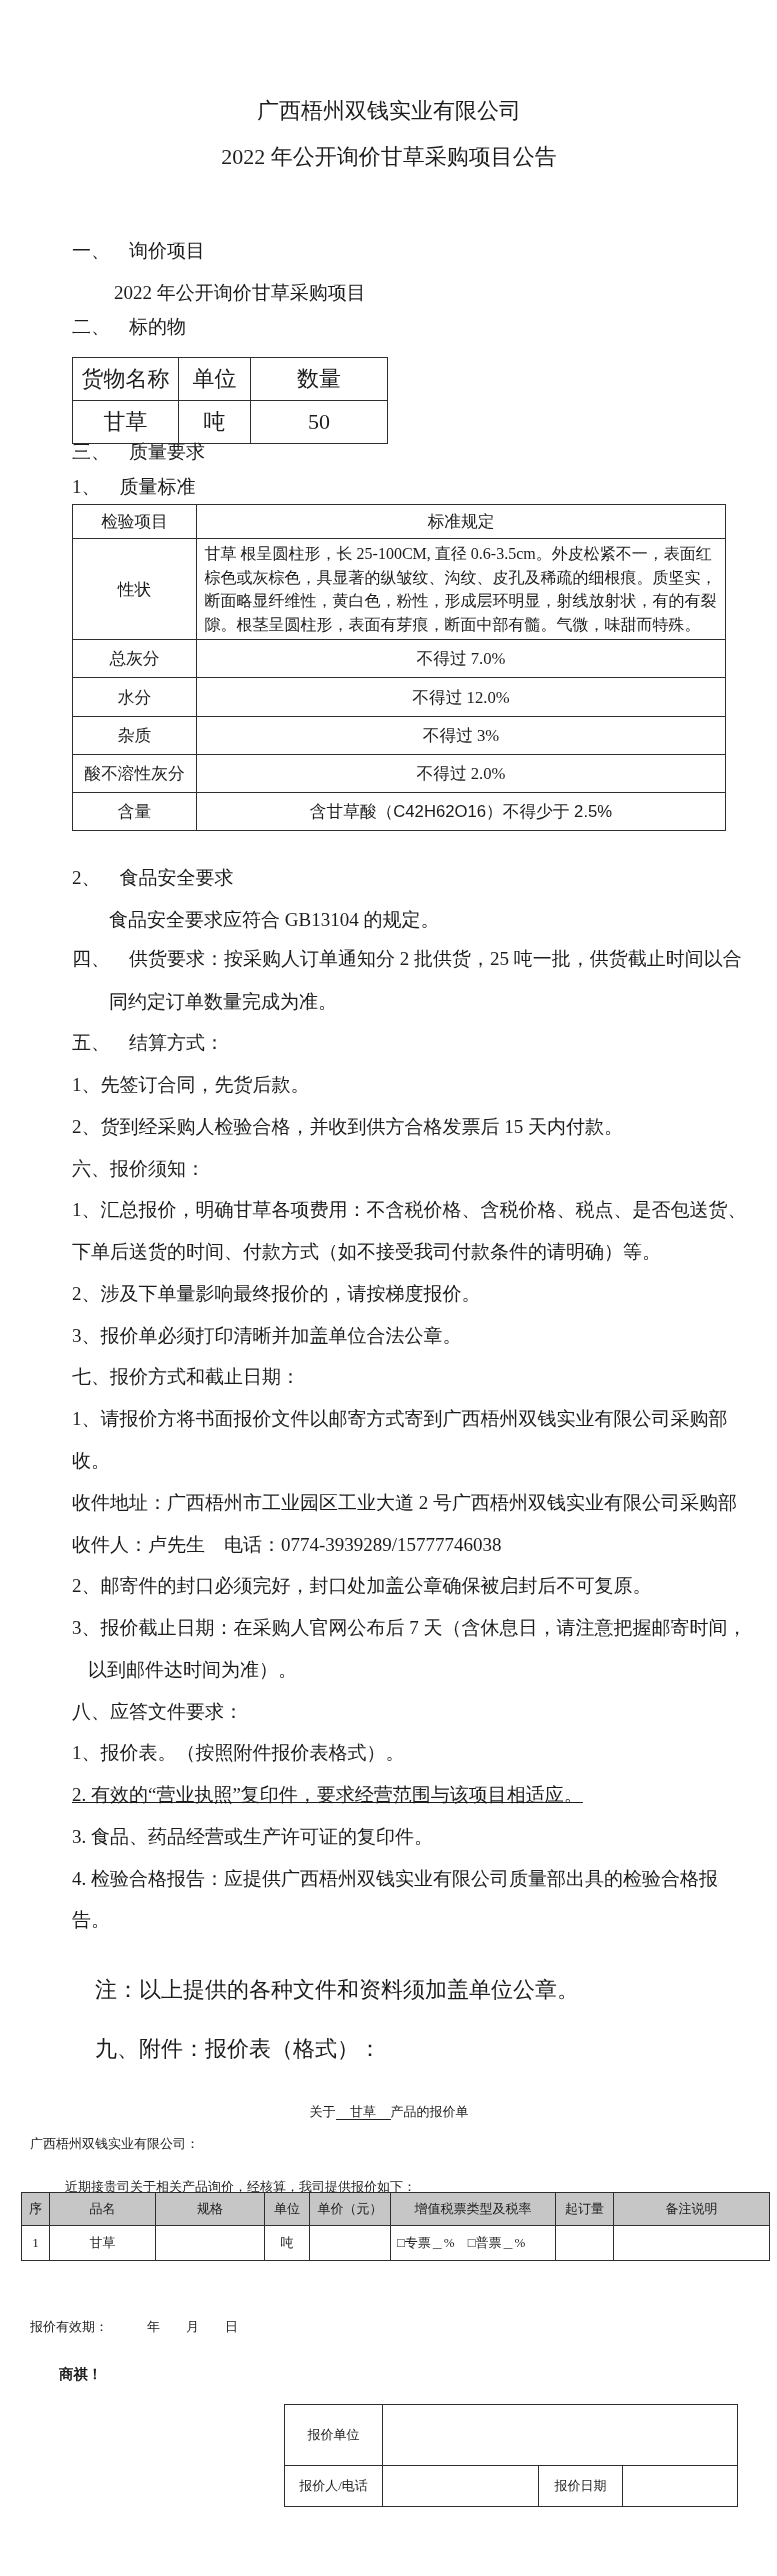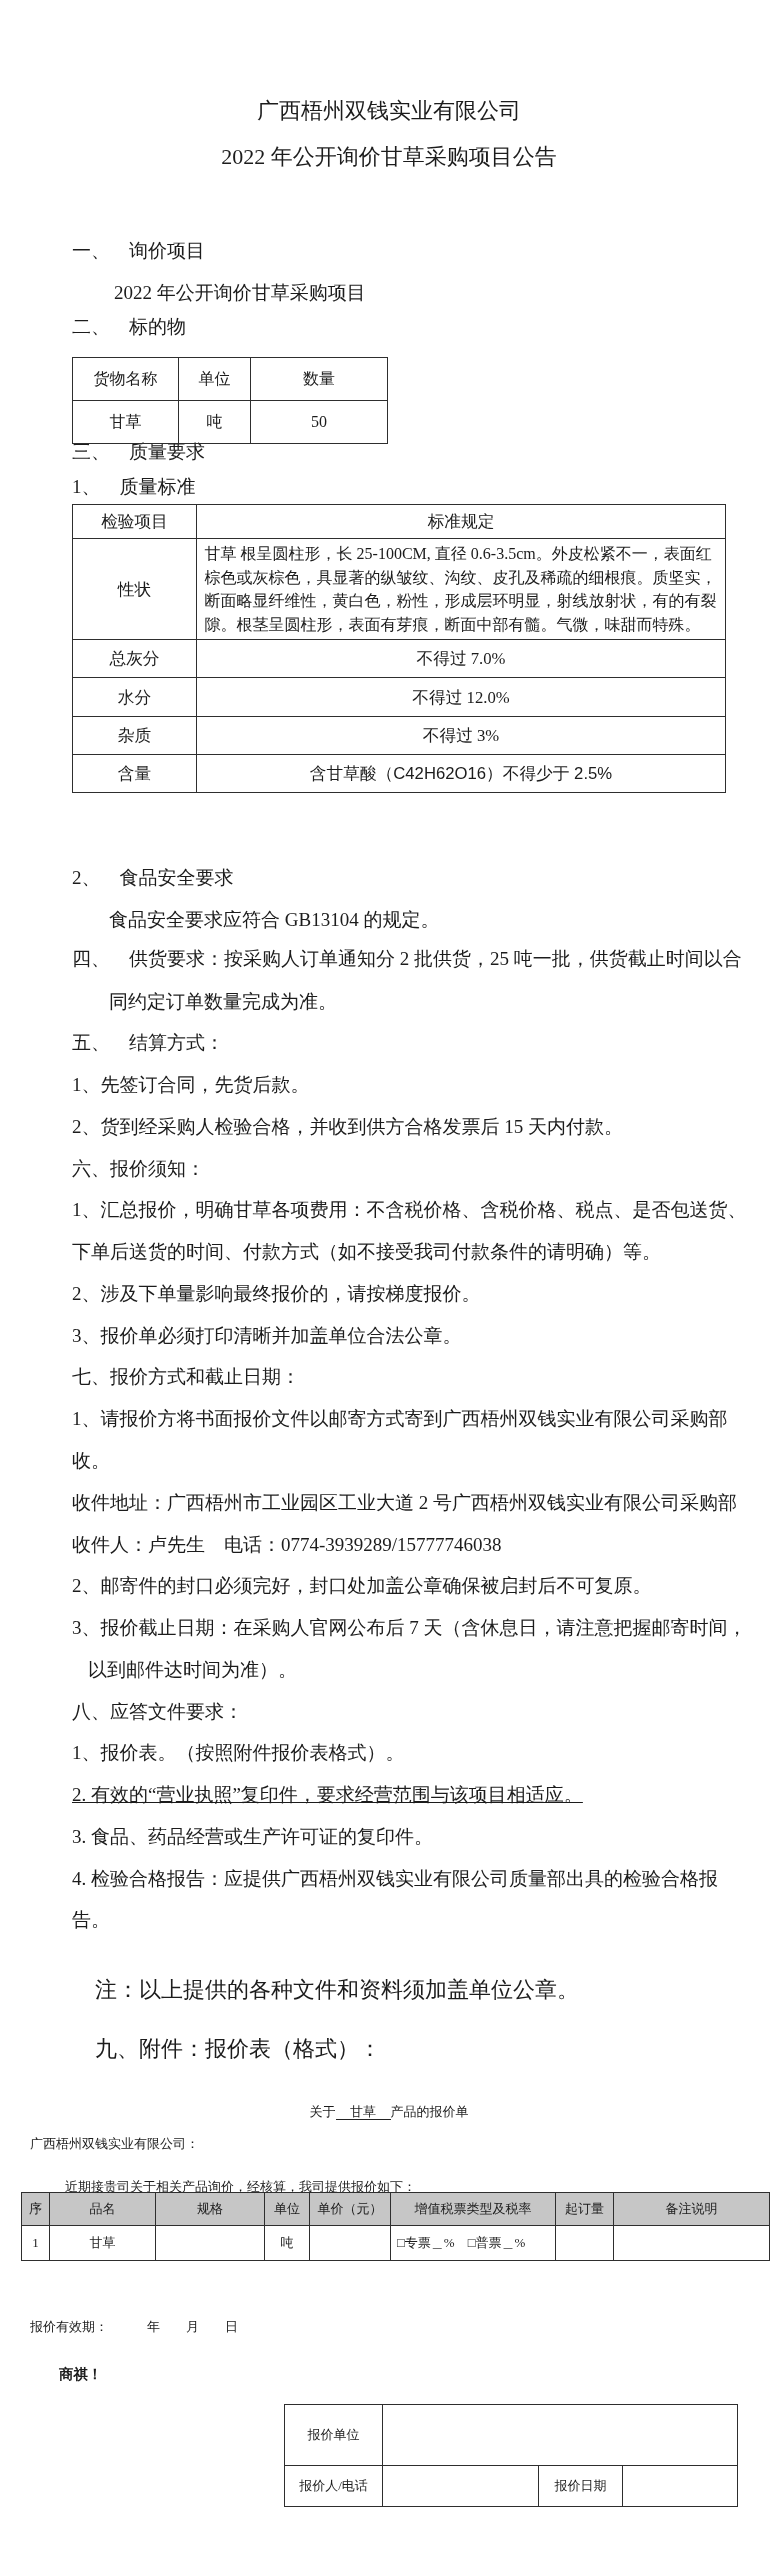--- a/index.html
+++ b/index.html
@@ -8,21 +8,21 @@
     font-family:"Liberation Serif","DejaVu Serif",serif;
     color:#1c1c1c;
   }
   .title{position:absolute;left:0;width:778px;text-align:center;font-size:22px;line-height:27px;white-space:pre;}
   .bl{position:absolute;font-size:19px;line-height:24px;white-space:pre;}
   .big{position:absolute;font-size:22px;line-height:27px;white-space:pre;}
   table{border-collapse:collapse;table-layout:fixed;position:absolute;}
   td{border:1.5px solid #2e2e2e;text-align:center;vertical-align:middle;overflow:hidden;}
   
   .tblA{left:72px;top:357px;width:315px;}
-  .tblA td{font-size:16px;height:40px;}
+  .tblA td{font-size:22px;height:40px;}
   
   .tblB{left:72px;top:504px;width:652px;}
   .tblB td{font-size:16.7px;}
   .tblB td.spec-long{font-size:16px;line-height:23.5px;text-align:left;padding:3px 7.6px;}
   .sans{font-family:"Liberation Sans","DejaVu Sans",sans-serif;}
   
   .sm{position:absolute;font-size:13px;line-height:16.7px;white-space:pre;}
   .center-line{left:0;width:778px;text-align:center;}
   .und{border-bottom:1.1px solid #222;padding:0 1.5px;}
   
@@ -118,20 +118,24 @@
   </tr>
   <tr style="height:39px;">
     <td>水分</td>
     <td>不得过 12.0%</td>
   </tr>
   <tr style="height:38px;">
     <td>杂质</td>
     <td>不得过 3%</td>
   </tr>
   <tr style="height:38px;">
+    <td>酸不溶性灰分</td>
+    <td>不得过 2.0%</td>
+  </tr>
+  <tr style="height:38px;">
     <td>含量</td>
     <td class="sans">含甘草酸（C42H62O16）不得少于 2.5%</td>
   </tr>
 </tbody>
   </table>
 
 <div class="sm center-line" style="top:2104px;"><span>关于</span><span class="und">　甘草　</span><span>产品的报价单</span></div>
 <div class="sm" style="left:30px;top:2136px;">广西梧州双钱实业有限公司：</div>
 <div class="sm" style="left:65px;top:2167px;margin-top:12px;">近期接贵司关于相关产品询价，经核算，我司提供报价如下：</div>
 

